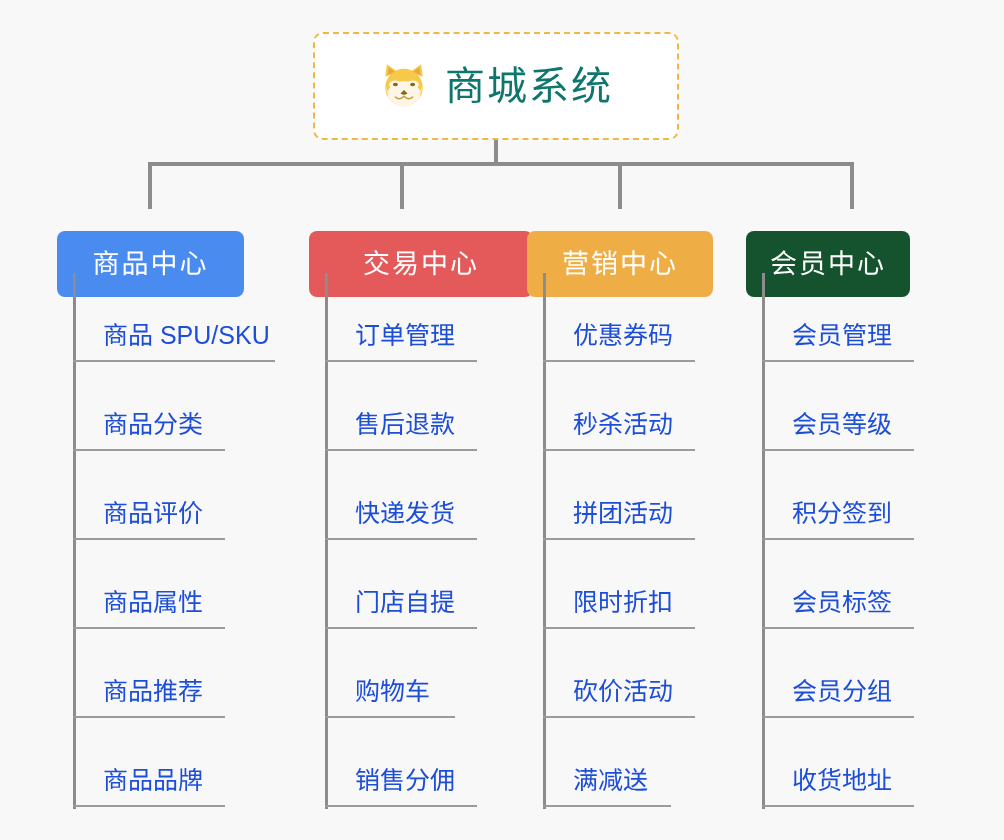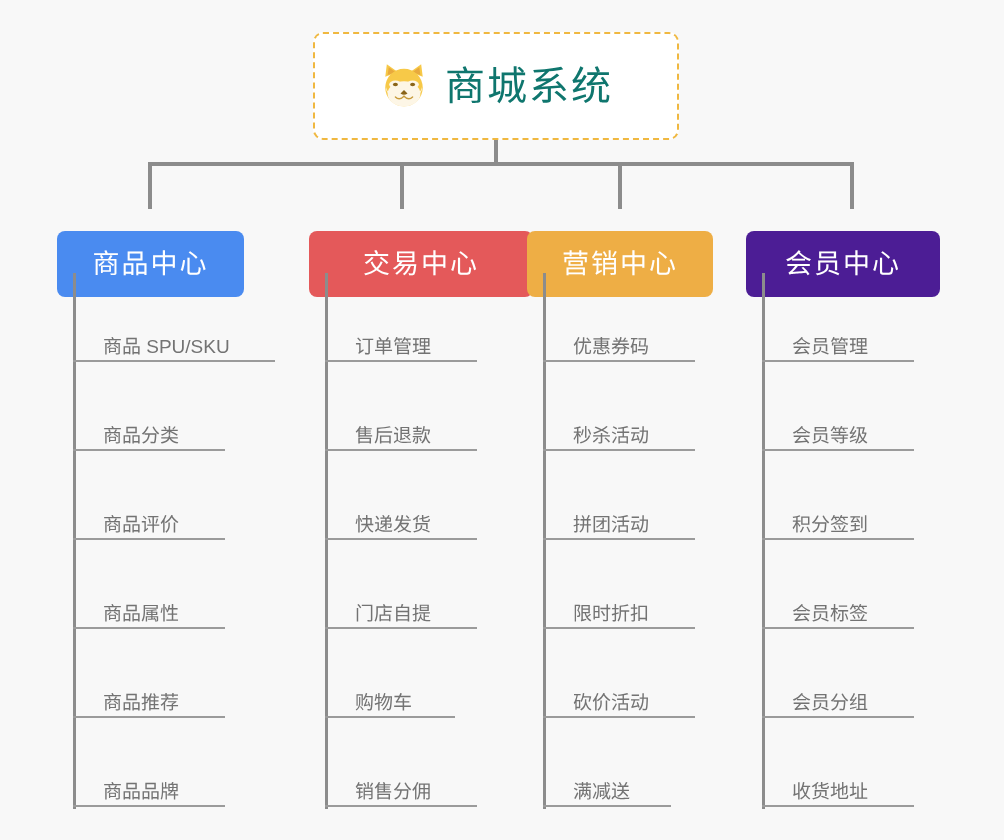--- a/index.html
+++ b/index.html
@@ -107,24 +107,24 @@
   .leaf-underline {
     position: absolute;
     left: 0;
     bottom: 0;
     height: 2px;
     background: #9b9b9b;
   }
   .leaf-label {
     position: relative;
     display: inline-block;
-    padding: 0 14px 6px 30px;
-    font-size: 19px;
+    padding: 0 14px 14px 30px;
+    font-size: 25px;
     line-height: 1;
-    color: #737373;
+    color: #1d4ed8;
     white-space: nowrap;
   }
 </style>
 </head>
 <body>
 
 <div id="diagram">
 
   <div class="root-node">
     <span class="dog-icon">
@@ -255,21 +255,21 @@
             <div class="leaf-underline" style="width: 152px;"></div>
             <span class="leaf-label">砍价活动</span>
           </div>
           <div class="leaf">
             <div class="leaf-underline" style="width: 128px;"></div>
             <span class="leaf-label">满减送</span>
           </div>
         </div>
       </div>
       <div class="column" style="left: 746px;">
-        <div class="cat-box" style="width: 194px; background: #4c1d95;">
+        <div class="cat-box" style="width: 164px; background: #14532d;">
           <span class="cat-label">会员中心</span>
         </div>
         <div class="spine" style="height: 536px;"></div>
         <div class="leaf-list">
           <div class="leaf">
             <div class="leaf-underline" style="width: 152px;"></div>
             <span class="leaf-label">会员管理</span>
           </div>
           <div class="leaf">
             <div class="leaf-underline" style="width: 152px;"></div>

